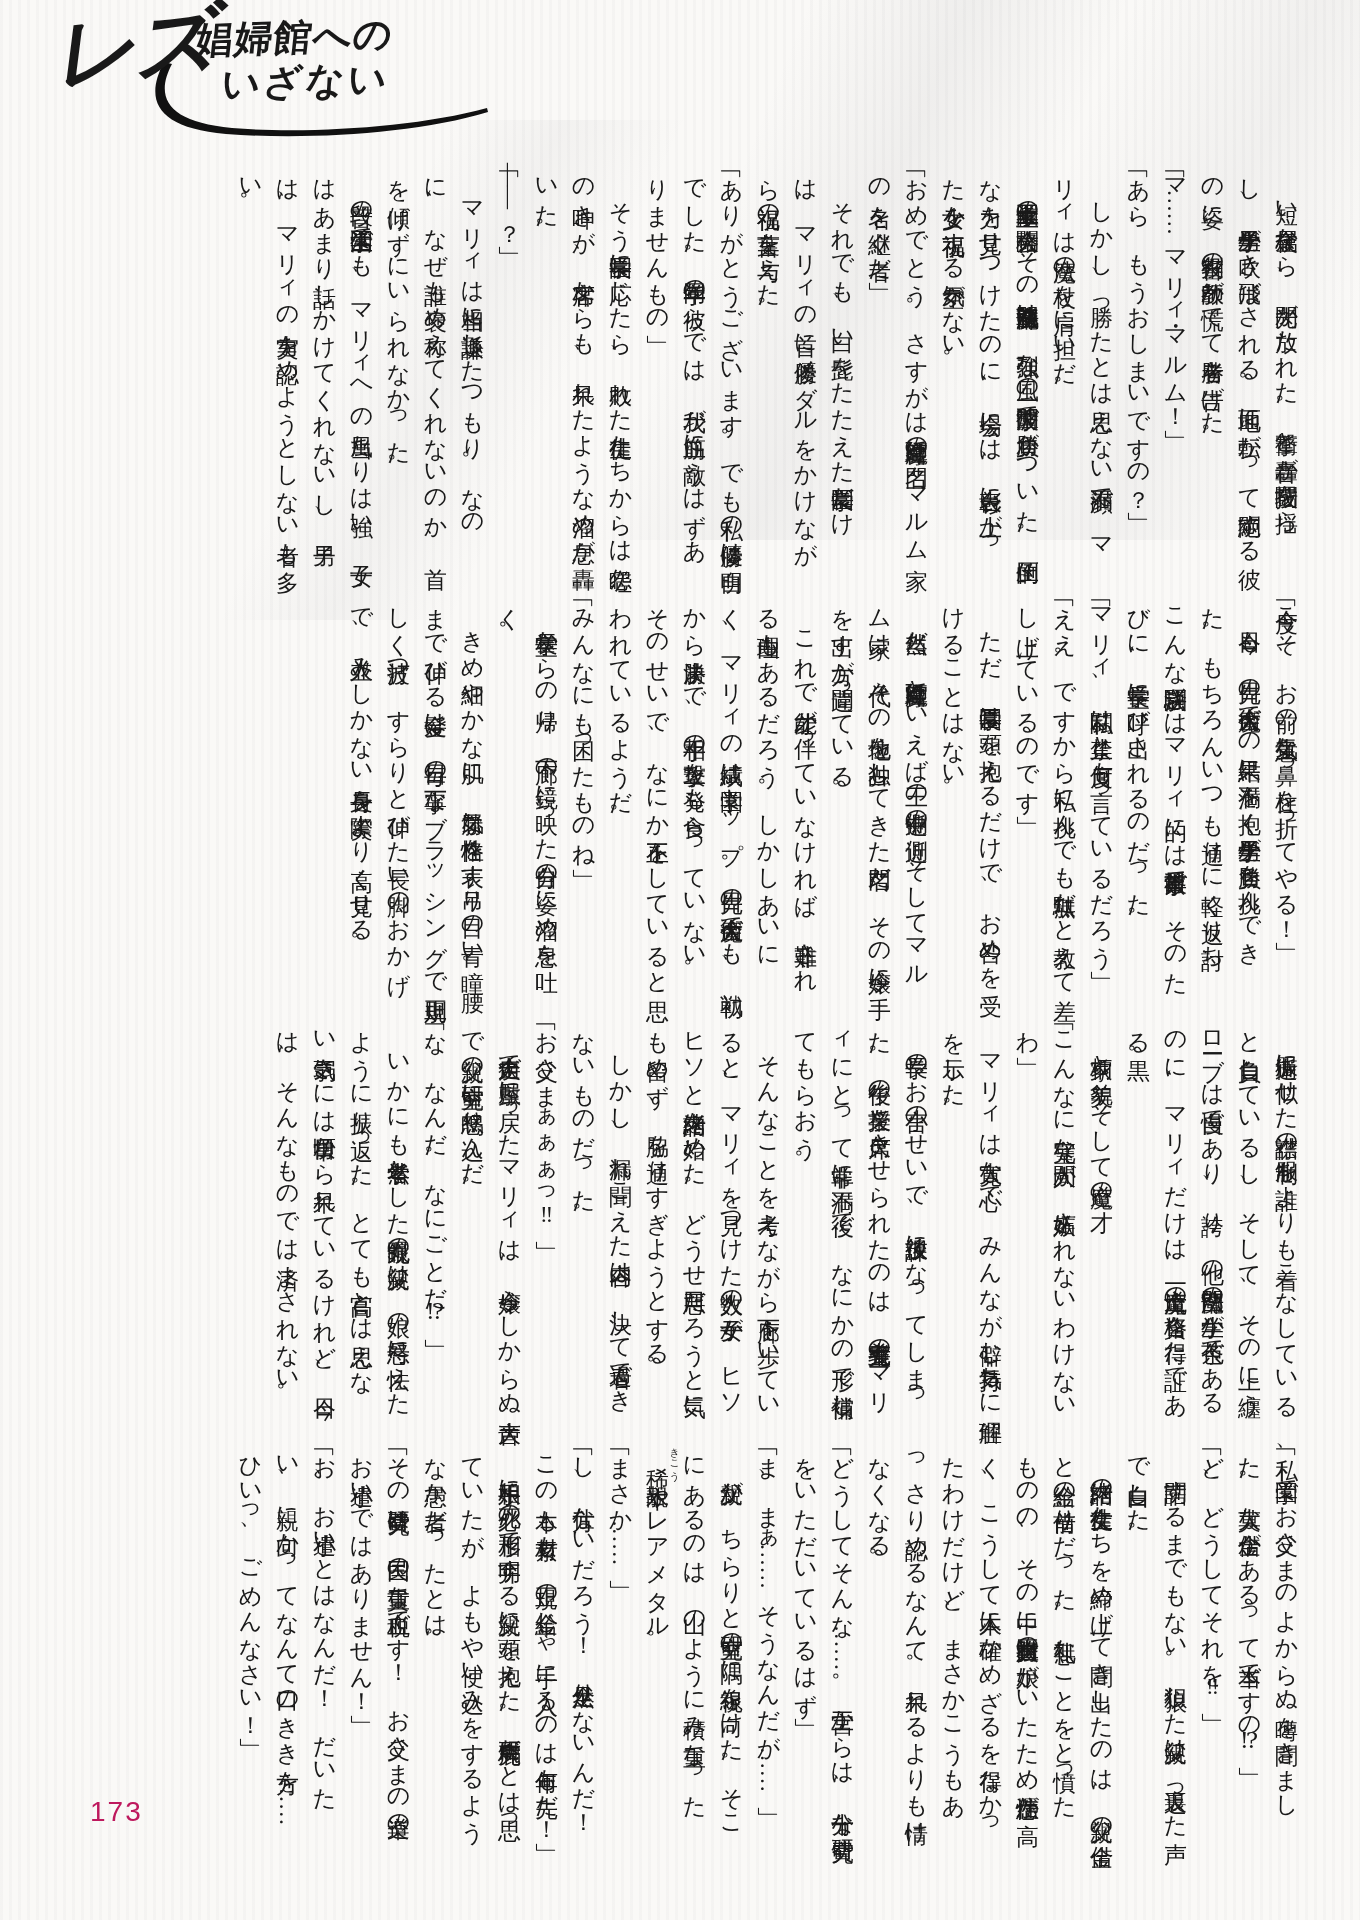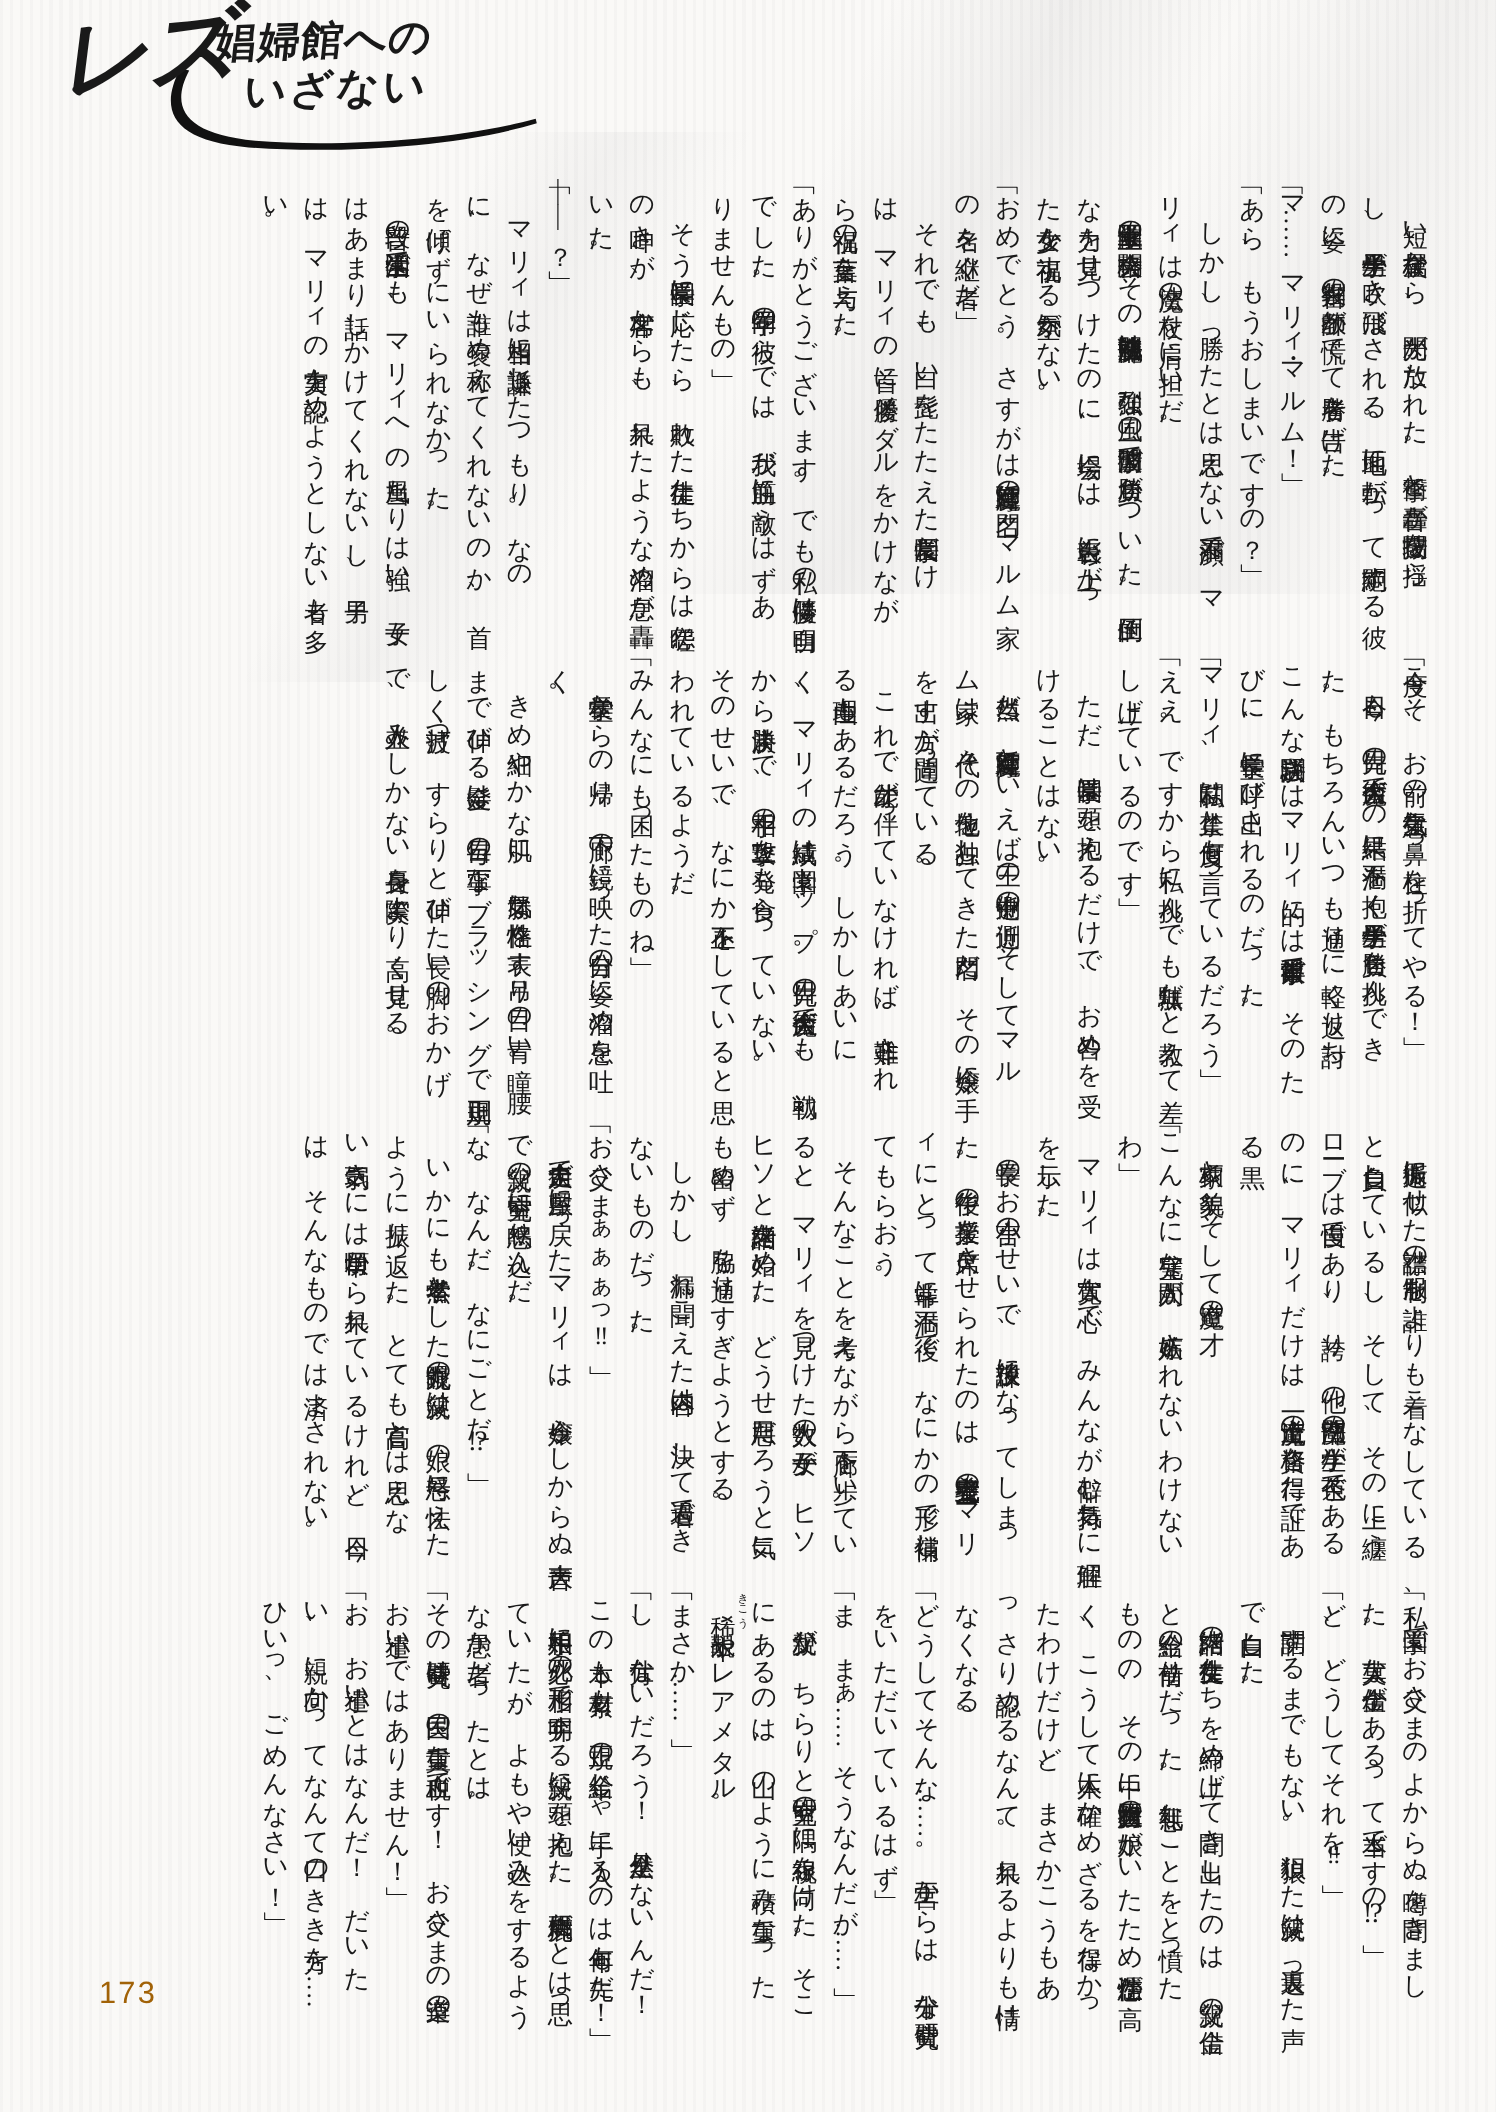--- a/index.html
+++ b/index.html
@@ -72,21 +72,21 @@
   .band p.no-indent{text-indent:0;}
   .band rt{font-size:10px;letter-spacing:0;}
   .band-1{top:163px;}
   .band-2{top:592px;}
   .band-3{top:1016px;}
   .band-4{top:1441px;}
 
   .page-number{
     position:absolute;left:90px;top:1796px;
     font-family:"Liberation Sans","DejaVu Sans",sans-serif;
-    font-size:28px;color:#a16207;letter-spacing:2px;
+    font-size:28px;color:#be185d;letter-spacing:2px;
   }
 </style>
 </head>
 <body>
 
 <div class="page">
   <div class="paper-texture"></div>
   <div class="diag-shade-1"></div>
   <div class="diag-shade-2"></div>
 

